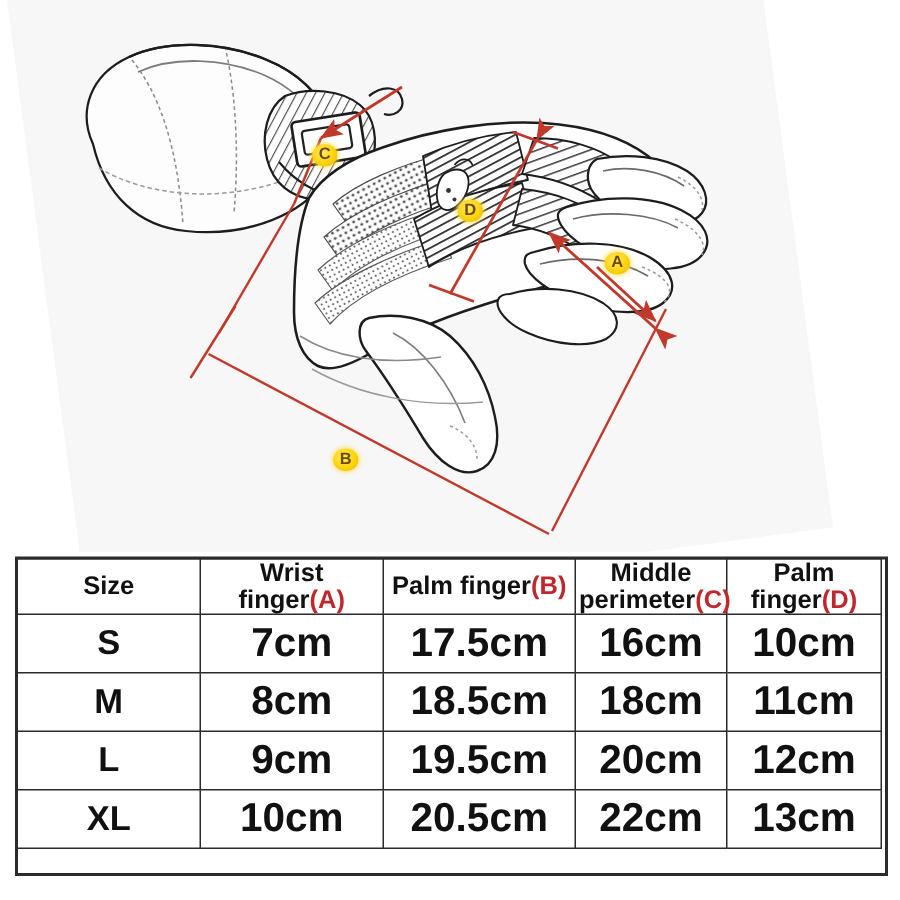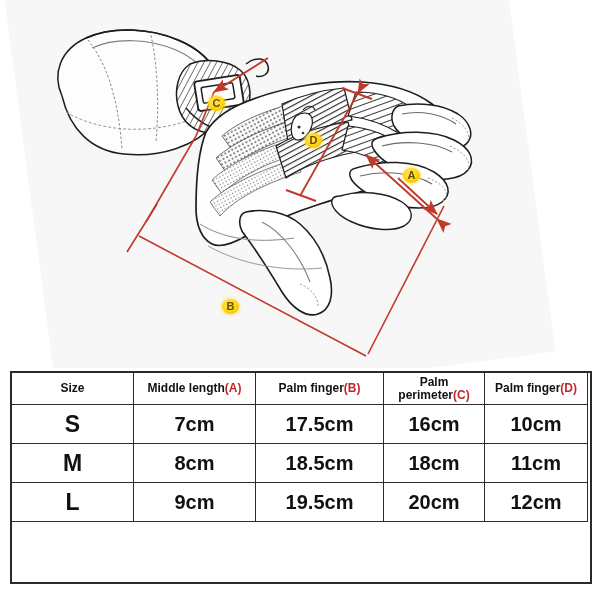--- a/index.html
+++ b/index.html
@@ -73,26 +73,26 @@
     border: 1px solid #2b2b2b;
     text-align: center;
     vertical-align: middle;
     color: #111111;
     font-family: "Liberation Sans", sans-serif;
     font-weight: bold;
     padding: 0 2px;
   }
   #size-table tr.header-row td {
     height: 31px;
-    font-size: 12px;
+    font-size: 17px;
     line-height: 1.05;
   }
   #size-table tr.data-row td {
     height: 38px;
-    font-size: 20px;
+    font-size: 27px;
   }
   #size-table tr.data-row td.size-cell {
     font-size: 23px;
   }
   #size-table td.head-size {
     font-size: 19px;
   }
   .ref {
     color: #c0272d;
   }
@@ -280,23 +280,23 @@
     <colgroup>
       <col style="width:122px">
       <col style="width:122px">
       <col style="width:128px">
       <col style="width:101px">
       <col style="width:103px">
     </colgroup>
     <tbody>
       <tr class="header-row">
         <td class="head-size">Size</td>
-        <td><span>Middle length</span><span class="ref">(A)</span></td>
+        <td><span>Wrist finger</span><span class="ref">(A)</span></td>
         <td><span>Palm finger</span><span class="ref">(B)</span></td>
-        <td><span>Palm</span><br><span>perimeter</span><span class="ref">(C)</span></td>
+        <td><span>Middle</span><br><span>perimeter</span><span class="ref">(C)</span></td>
         <td><span>Palm finger</span><span class="ref">(D)</span></td>
       </tr>
 
       <tr class="data-row">
         <td class="size-cell">S</td>
         <td>7cm</td>
         <td>17.5cm</td>
         <td>16cm</td>
         <td>10cm</td>
       </tr>
@@ -307,17 +307,24 @@
         <td>18cm</td>
         <td>11cm</td>
       </tr>
       <tr class="data-row">
         <td class="size-cell">L</td>
         <td>9cm</td>
         <td>19.5cm</td>
         <td>20cm</td>
         <td>12cm</td>
       </tr>
+      <tr class="data-row">
+        <td class="size-cell">XL</td>
+        <td>10cm</td>
+        <td>20.5cm</td>
+        <td>22cm</td>
+        <td>13cm</td>
+      </tr>
     </tbody>
   </table>
   <div id="table-frame"></div>
 
 </div>
 
 </body></html>

